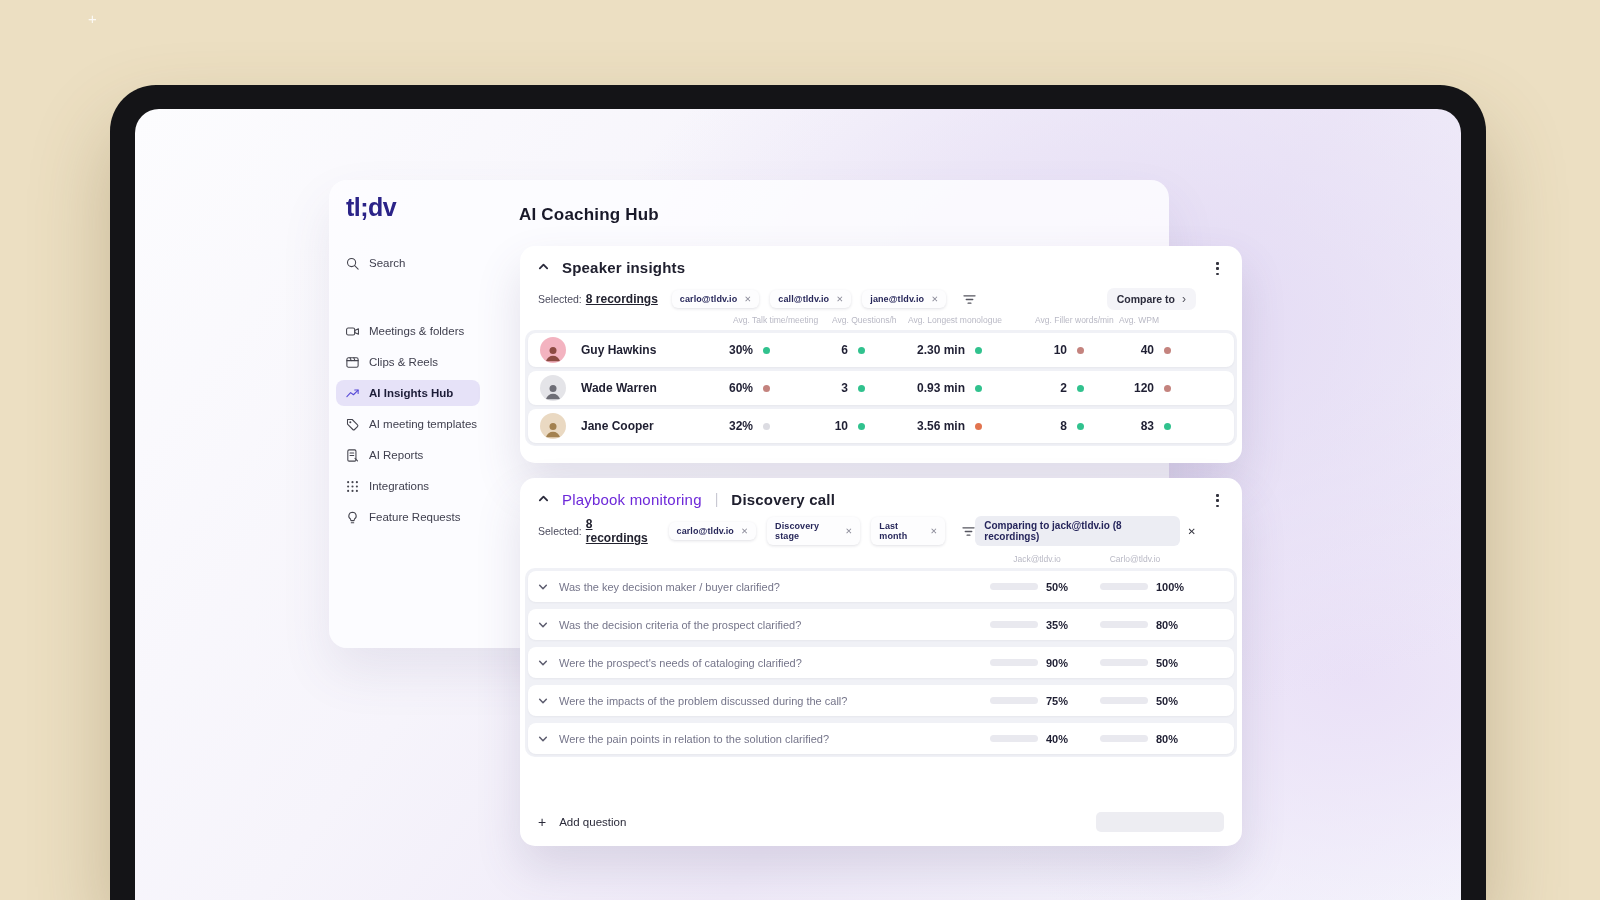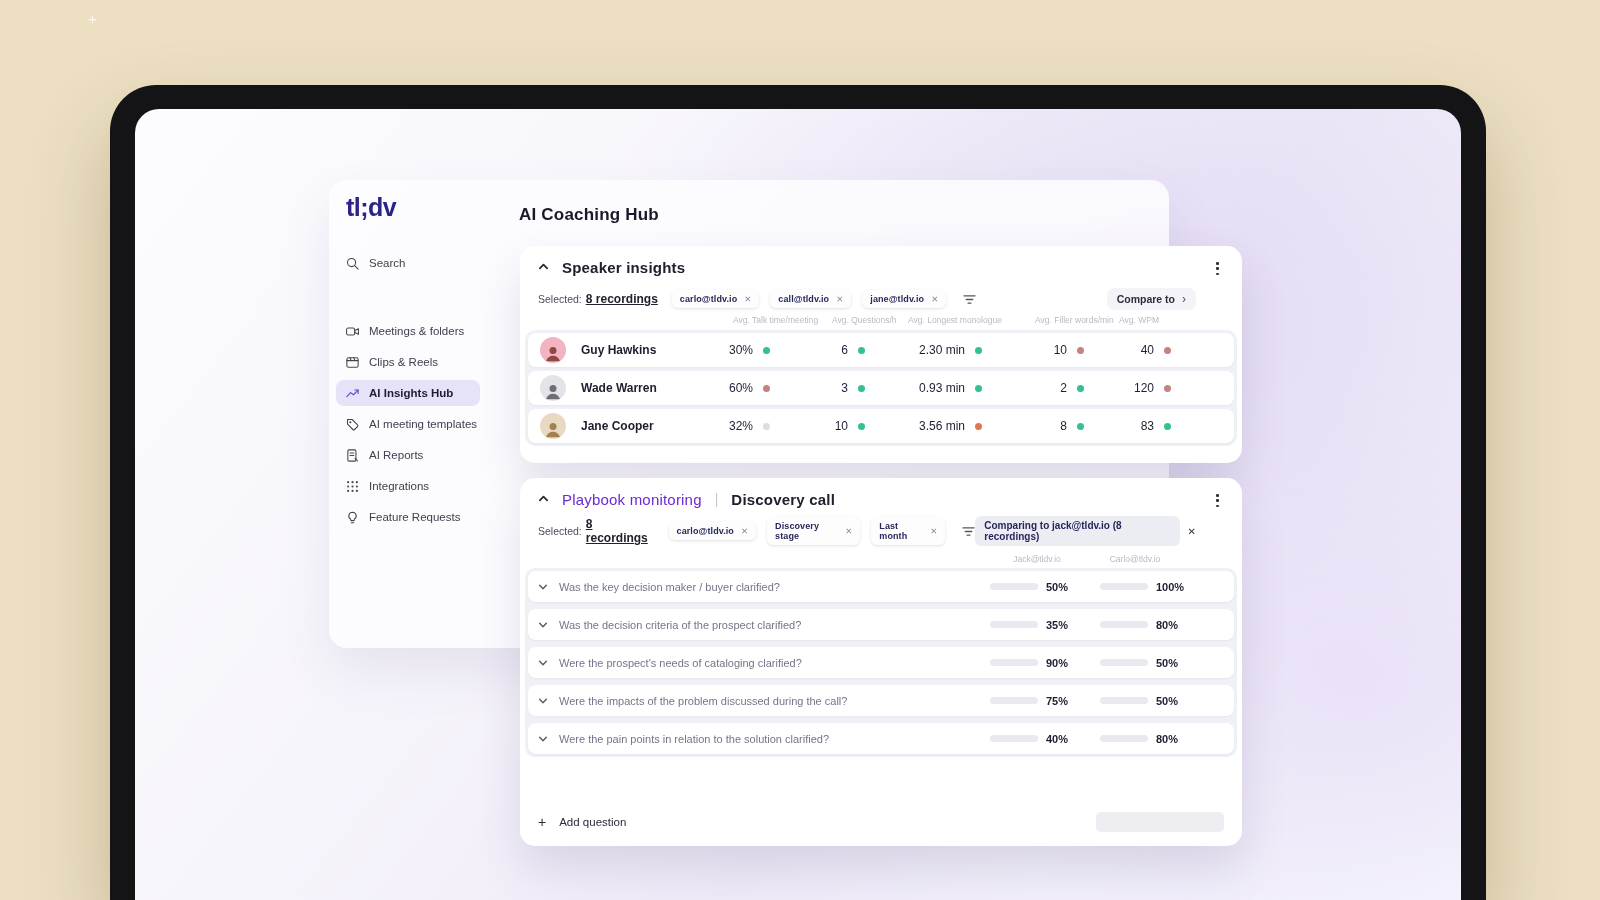--- a/index.html
+++ b/index.html
@@ -88,21 +88,21 @@
   #speaker-rows { top:84px; }
   .stat-row { display:grid; grid-template-columns:34px 146px 66px 95px 117px 102px 87px 1fr;
               align-items:center; background:#ffffff; border-radius:8px; height:34px;
               padding-left:4px; margin-bottom:4px; box-shadow:0 1px 2px rgba(50,50,80,0.05); }
   .stat-row:last-child { margin-bottom:0; }
   .avatar { width:26px; height:26px; border-radius:50%; margin-left:8px; display:flex;
             align-items:flex-end; justify-content:center; overflow:hidden; }
   .avatar svg { width:20px; height:20px; }
   .row-name { font-size:12px; font-weight:600; color:#1e1e30; padding-left:15px; white-space:nowrap; }
   .metric { display:flex; align-items:center; justify-content:flex-end; gap:10px; padding-right:8px; }
-  .metric-value { font-size:12px; font-weight:400; color:#1f1f33; white-space:nowrap; }
+  .metric-value { font-size:12px; font-weight:700; color:#1f1f33; white-space:nowrap; }
   .dot { width:7px; height:7px; border-radius:50%; flex:none; }
   .dot-green { background:#31c28e; } .dot-red { background:#c4837e; }
   .dot-orange { background:#e2744f; } .dot-gray { background:#dcdce2; }
 
   
   .bar-col-labels { position:absolute; top:76px; left:0; height:12px; width:100%; }
   .bar-col-labels span { position:absolute; font-size:8.5px; color:#b9b9c5; width:110px; text-align:center; }
   #questions-wrap { top:90px; }
   .q-row { display:flex; align-items:center; background:#ffffff; border-radius:8px; height:31px;
            padding:0 10px; margin-bottom:7px; box-shadow:0 1px 2px rgba(50,50,80,0.05); cursor:pointer; }

